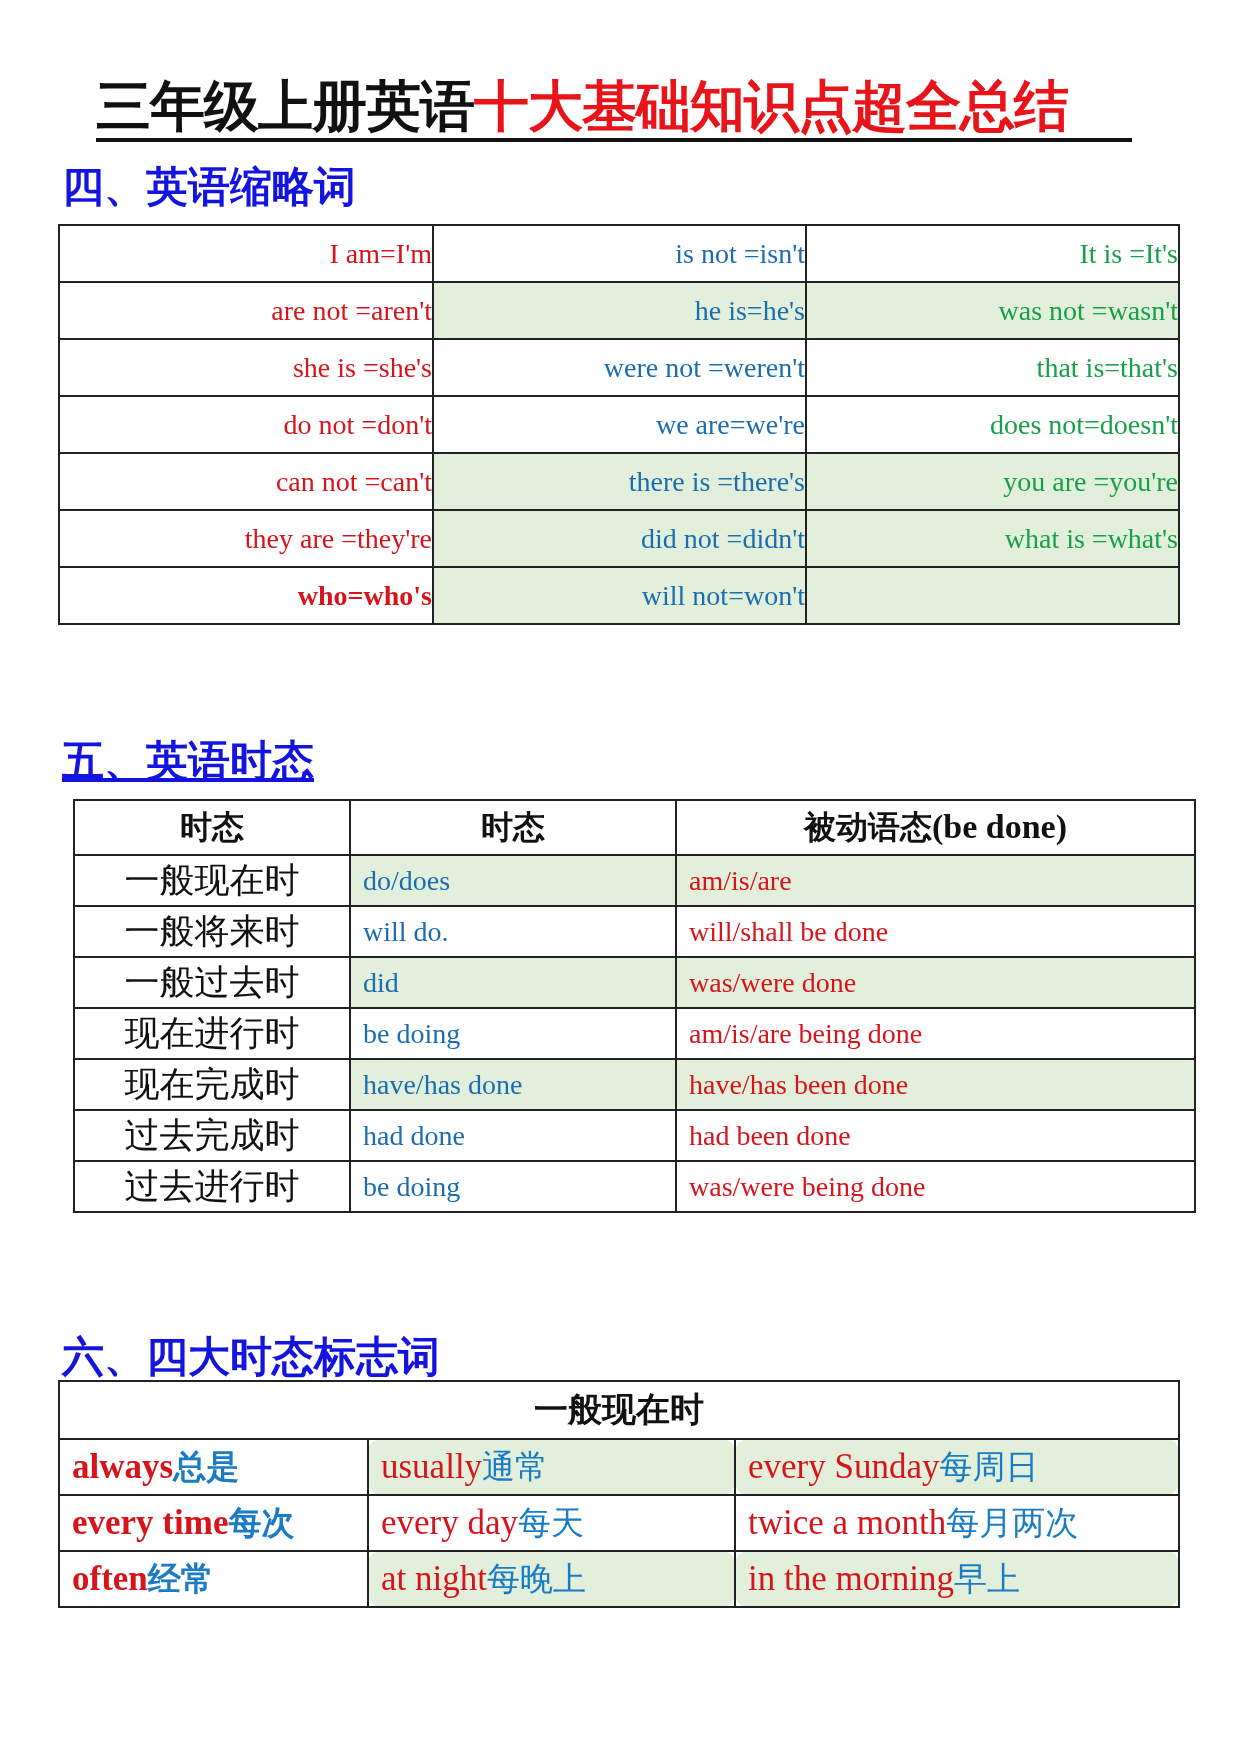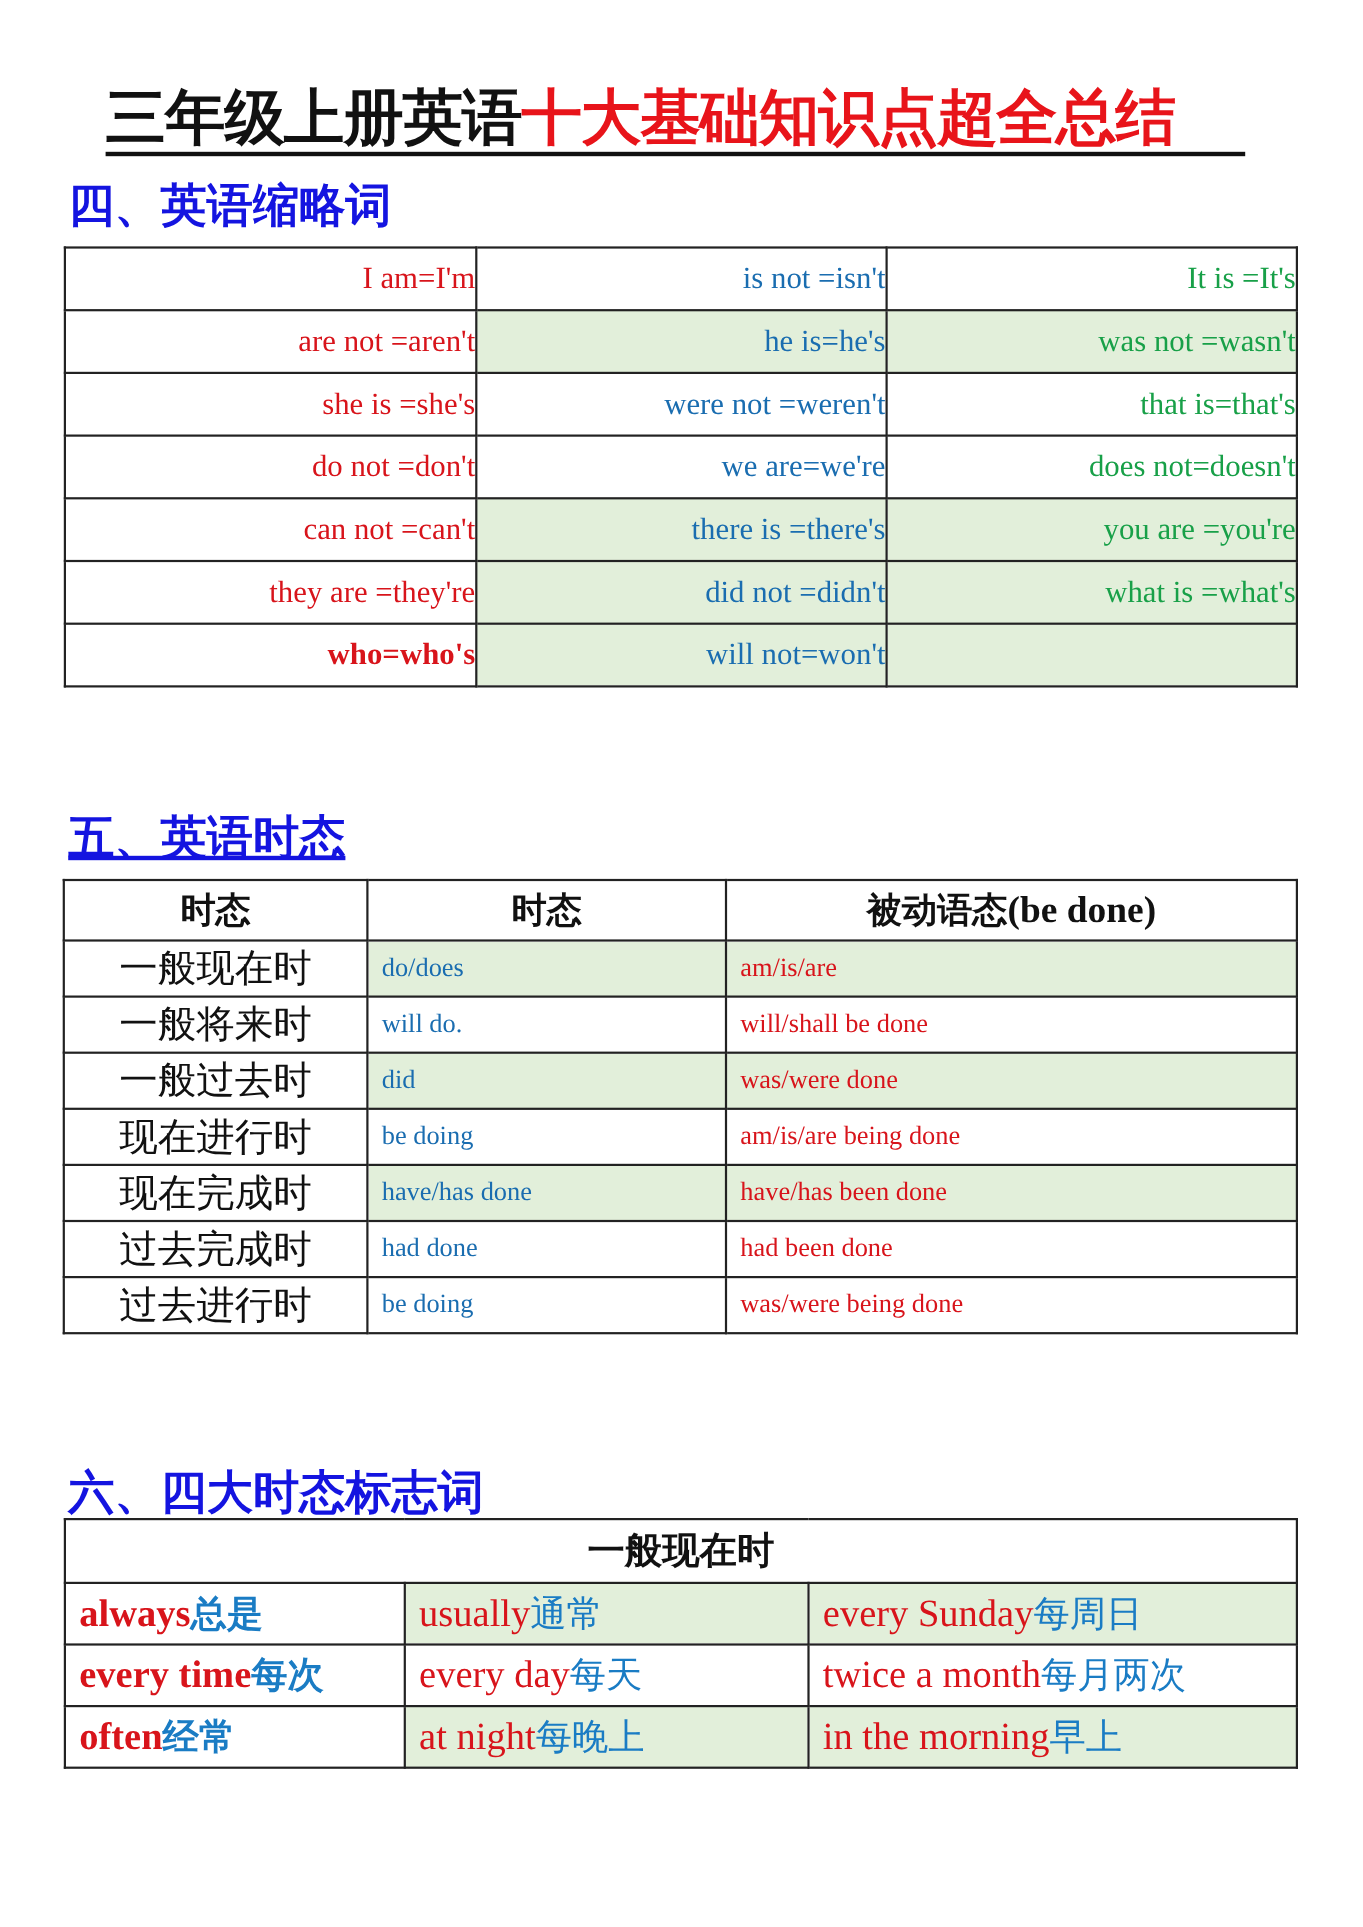--- a/index.html
+++ b/index.html
@@ -10,28 +10,28 @@
   .sec{position:absolute;left:62px;font-family:"DejaVu Sans","Liberation Sans",sans-serif;font-weight:bold;font-size:42px;line-height:50px;color:#1414e0;white-space:nowrap;}
   table{position:absolute;border-collapse:collapse;table-layout:fixed;}
   td,th{border:2px solid #222;padding:0 0 0 12px;overflow:hidden;white-space:nowrap;vertical-align:middle;}
   .g{background:#e2efda;}
   .r{color:#d8141b;}
   .b{color:#1a6db0;}
   .gr{color:#18a048;}
   .bold{font-weight:bold;}
   #t1{left:58px;top:224px;width:1120px;}
   #t1 td{height:55px;font-size:28px;text-align:right;}
-  #t2{left:57px;top:799px;width:1121px;}
+  #t2{left:73px;top:799px;width:1121px;}
   #t2 th{height:53px;font-size:34px;font-weight:bold;text-align:center;padding:0;color:#111;}
   #t2 th .cn{font-family:"DejaVu Sans",sans-serif;font-size:32px;}
-  #t2 td{height:49px;font-size:24px;}
+  #t2 td{height:49px;font-size:28px;}
   #t2 td.c1{text-align:center;padding:0;font-family:"DejaVu Sans","Liberation Sans",sans-serif;font-size:35px;color:#111;}
   #t3{left:58px;top:1380px;width:1120px;}
   #t3 th{height:56px;font-family:"DejaVu Sans",sans-serif;font-size:34px;font-weight:bold;text-align:center;padding:0;color:#111;}
-  #t3 td{height:54px;font-size:35px;}
+  #t3 td{height:54px;font-size:35px;border-radius:13px;}
   #t3 .cn{font-family:"DejaVu Sans","Liberation Sans",sans-serif;color:#1a7cc4;font-size:33px;}
   #t3 .c1 .cn{font-weight:bold;}
   .footer{position:absolute;left:0;width:1239px;top:1722px;text-align:center;font-family:"DejaVu Sans","Liberation Sans",sans-serif;font-size:17px;color:#333;margin-top:44px;}
 </style>
 </head>
 <body>
 
 <div class="title">
   <span class="t1">三年级上册英语</span><span class="t2">十大基础知识点超全总结</span>
 </div>

